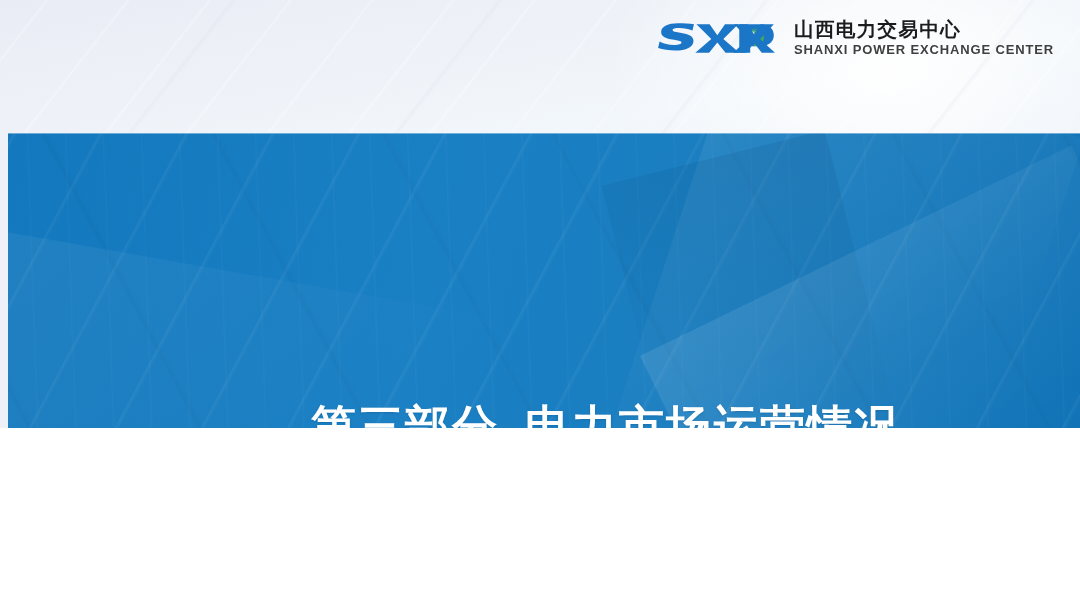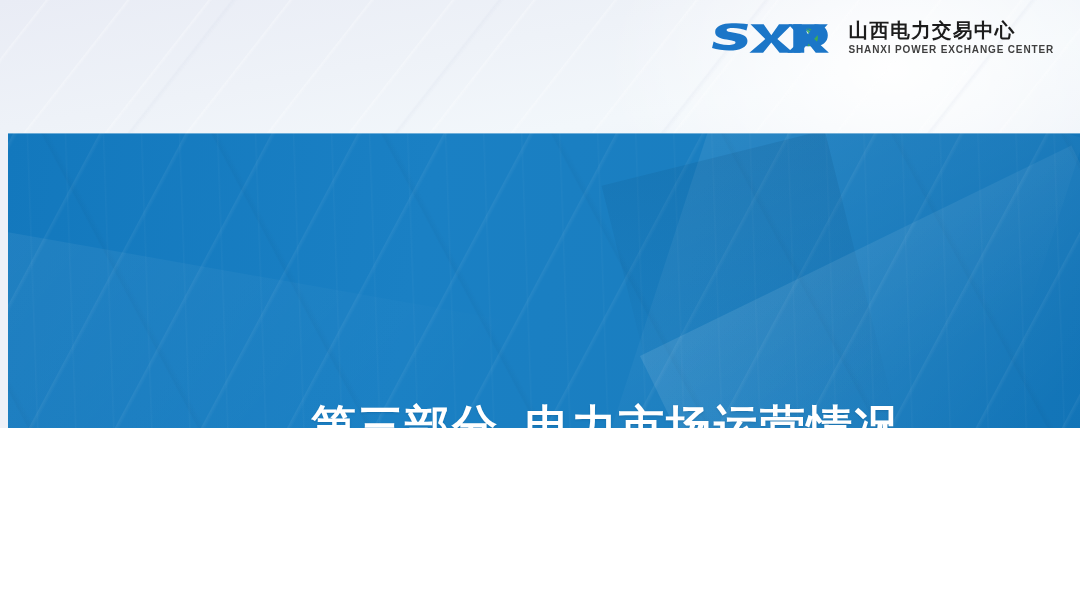--- a/index.html
+++ b/index.html
@@ -79,21 +79,21 @@
     line-height: 1;
   }
   .logo-cn {
     font-size: 19.5px;
     font-weight: 700;
     color: #1c1c1c;
     letter-spacing: 1.4px;
     white-space: nowrap;
   }
   .logo-en {
-    font-size: 10px;
+    font-size: 13px;
     font-weight: 700;
     color: #3f3f3f;
     letter-spacing: 0.85px;
     margin-top: 4px;
     white-space: nowrap;
   }
 
   
   .band {
     position: absolute;

